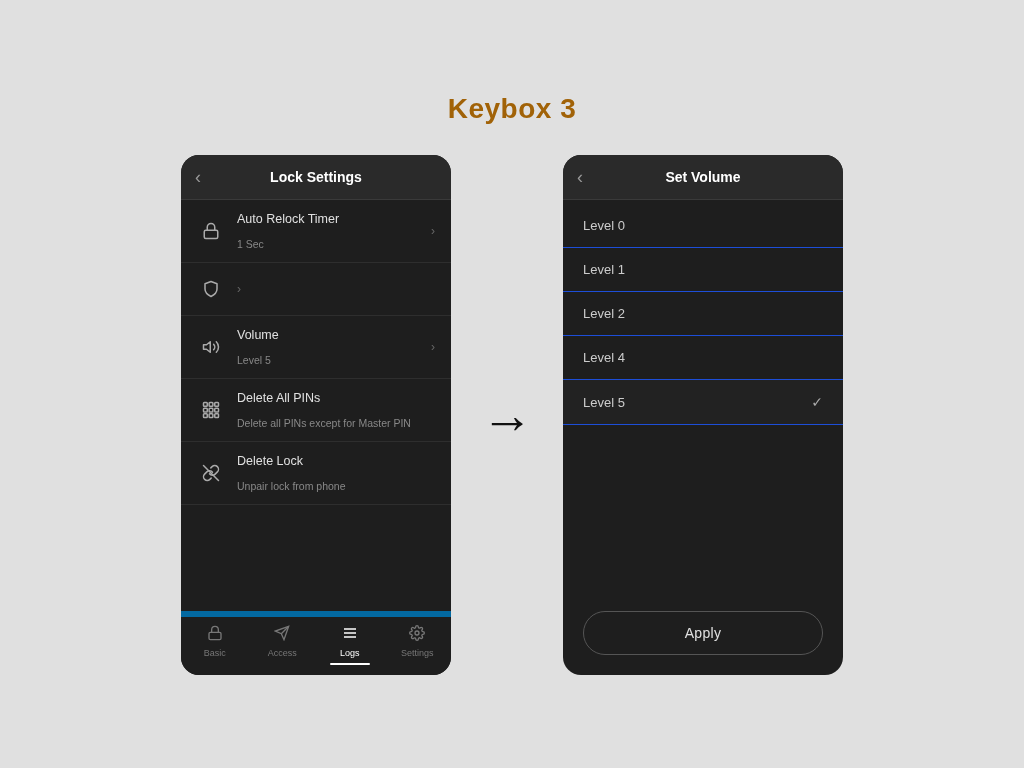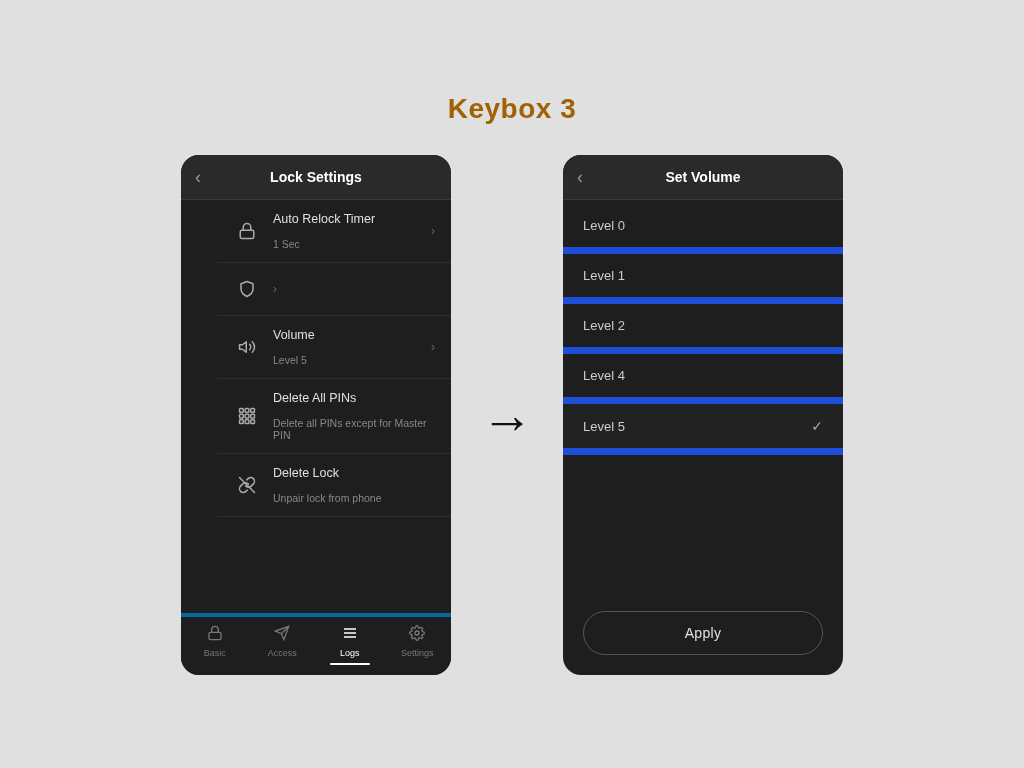--- a/index.html
+++ b/index.html
@@ -60,21 +60,20 @@
 
     .screen-title {
       color: #fff;
       font-size: 14px;
       font-weight: 600;
     }
 
     .settings-list {
       flex: 1;
       overflow: hidden;
-      padding-left: 36px;
     }
 
     .settings-item {
       display: flex;
       align-items: center;
       padding: 12px 16px;
       border-bottom: 1px solid #2e2e2e;
       cursor: pointer;
     }
 
@@ -107,21 +106,21 @@
     }
 
     .item-chevron {
       color: #666;
       font-size: 12px;
     }
 
     
     .bottom-nav {
       background: #1e1e1e;
-      border-top: 4px solid #0369a1;
+      border-top: 6px solid #0369a1;
       display: flex;
       padding: 8px 0 10px;
     }
 
     .nav-item {
       flex: 1;
       display: flex;
       flex-direction: column;
       align-items: center;
       gap: 3px;
@@ -175,21 +174,21 @@
       flex: 1;
       overflow: hidden;
       padding-top: 4px;
     }
 
     .volume-item {
       display: flex;
       align-items: center;
       justify-content: space-between;
       padding: 14px 20px;
-      border-bottom: 7px solid #1d4ed8;
+      border-bottom: 1px solid #1d4ed8;
       cursor: pointer;
     }
 
     .volume-label {
       color: #ccc;
       font-size: 13px;
     }
 
     .check-icon {
       color: #aaa;

